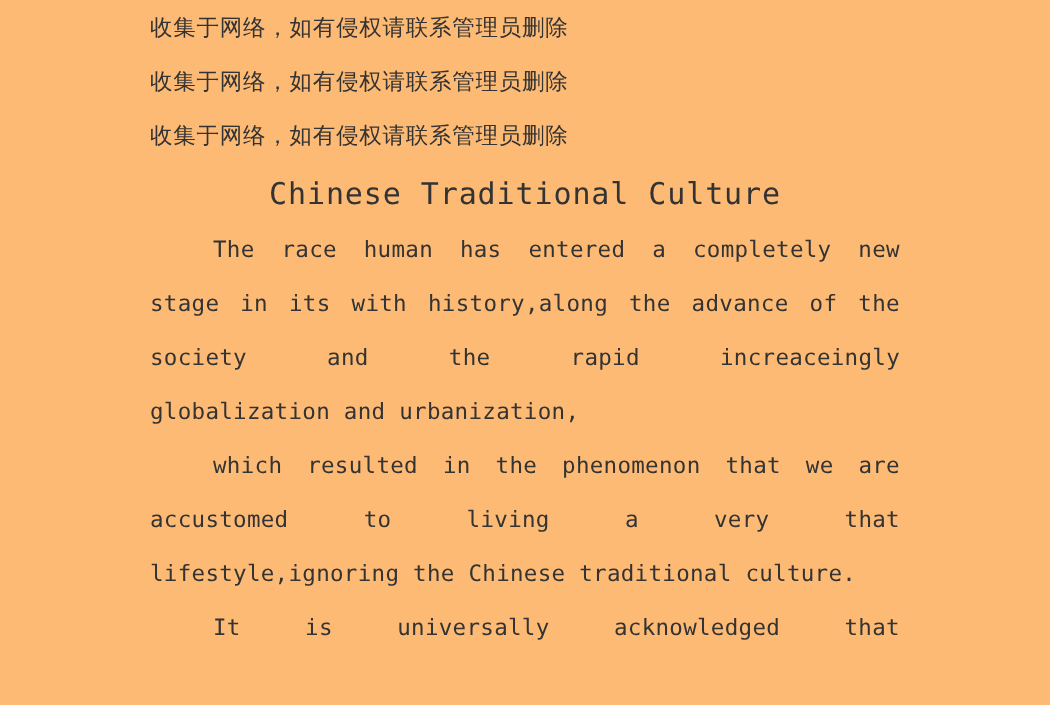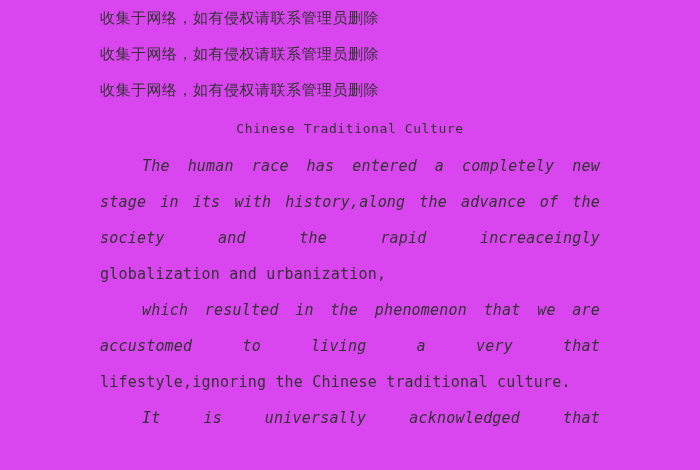--- a/index.html
+++ b/index.html
@@ -11,21 +11,21 @@
     width: 700px;
     height: 470px;
     overflow: hidden;
     font-family: "Liberation Serif", serif;
     color: #2b2b2b;
   }
   .page {
     position: relative;
     width: 700px;
     height: 470px;
-    background: #d946ef;
+    background: #fdba74;
     padding: 0;
     box-sizing: border-box;
   }
   .doc-body {
     position: absolute;
     left: 100px;
     top: 0px;
     width: 500px;
   }
   .header-line {
@@ -34,21 +34,21 @@
     line-height: 36px;
     color: #333333;
     letter-spacing: 0.5px;
     white-space: nowrap;
   }
   .header-line.short {
     letter-spacing: 0.5px;
   }
   .title {
     font-family: "DejaVu Sans Mono", monospace;
-    font-size: 13px;
+    font-size: 20px;
     line-height: 38px;
     color: #333333;
     text-align: center;
     letter-spacing: 0.6px;
     margin-top: 2px;
   }
   .para {
     font-family: "DejaVu Sans Mono", monospace;
     font-size: 15px;
     line-height: 36px;
@@ -65,39 +65,39 @@
     display: flex;
     justify-content: space-between;
     white-space: nowrap;
   }
   .para .ln.indent {
     padding-left: 42px;
   }
   .para .ln.just.indent {
     padding-left: 42px;
   }
-  .w { display: inline-block; font-style: italic; }
+  .w { display: inline-block; }
 </style>
 </head>
 <body>
 
 <div class="page">
   <div class="doc-body">
 
     <div class="header-line">收集于网络，如有侵权请联系管理员删除</div>
     <div class="header-line">收集于网络，如有侵权请联系管理员删除</div>
     <div class="header-line">收集于网络，如有侵权请联系管理员删除</div>
 
     <div class="title">Chinese Traditional Culture</div>
 
     <div class="para">
       <span class="ln just indent">
         <span class="w">The</span>
+        <span class="w">race</span>
         <span class="w">human</span>
-        <span class="w">race</span>
         <span class="w">has</span>
         <span class="w">entered</span>
         <span class="w">a</span>
         <span class="w">completely</span>
         <span class="w">new</span>
       </span>
       <span class="ln just">
         <span class="w">stage</span>
         <span class="w">in</span>
         <span class="w">its</span>

